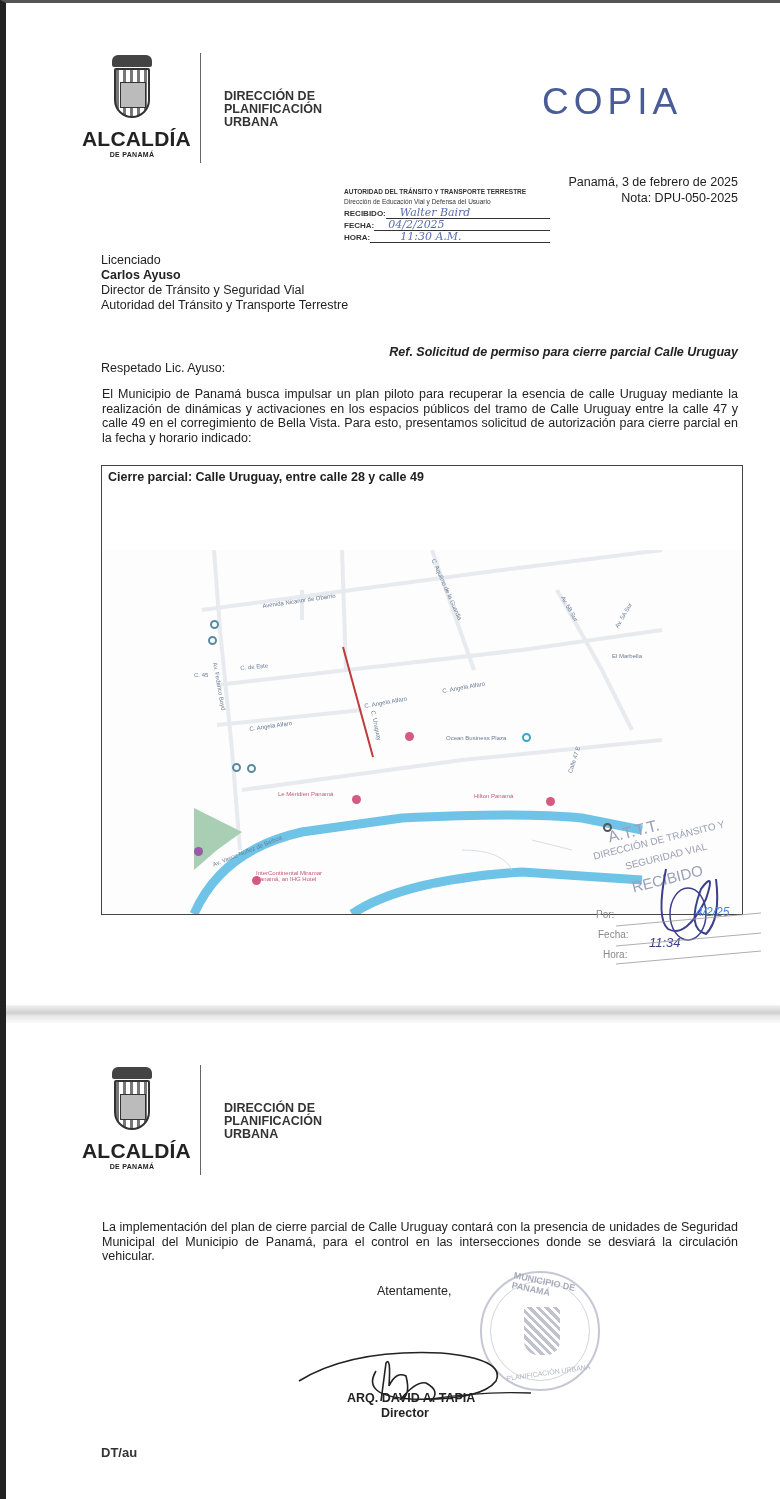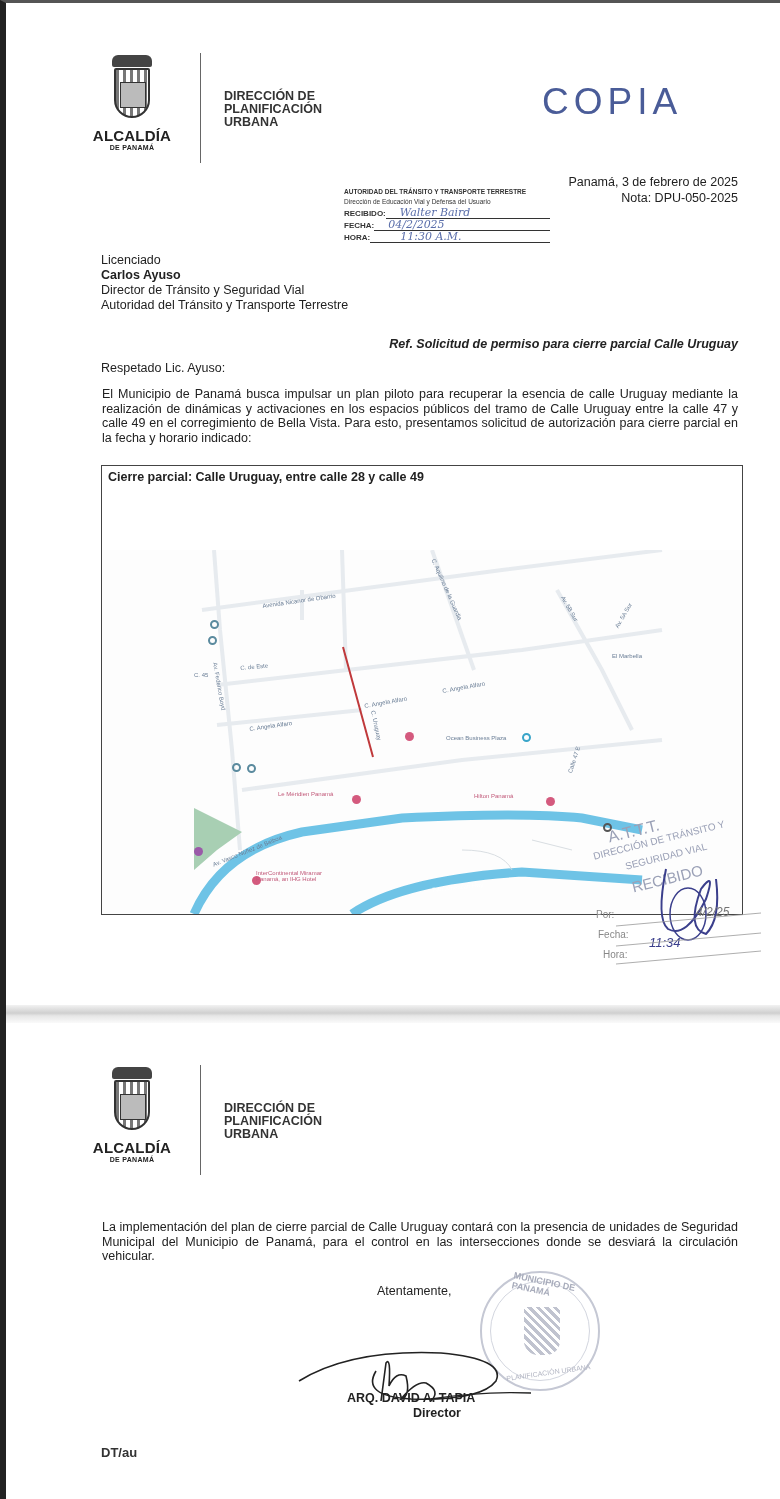--- a/index.html
+++ b/index.html
@@ -15,31 +15,31 @@
   
   .logo { position: absolute; text-align: center; width: 100px; }
   .crest { margin: 0 auto; width: 48px; height: 70px; position: relative; }
   .crown { position: absolute; left: 4px; top: 0; width: 40px; height: 12px;
            background: #444; border-radius: 6px 6px 2px 2px; }
   .shield { position: absolute; left: 6px; top: 13px; width: 36px; height: 50px;
             border: 2px solid #333; border-radius: 2px 2px 18px 18px; background:
             repeating-linear-gradient(90deg,#777 0 3px,#fff 3px 7px); }
   .shield::after { content:""; position:absolute; left:4px; top:12px; width:24px; height:24px;
             background:#bbb; border:1px solid #333; }
-  .alcaldia { font-weight: 700; font-size: 15px; color: #222; letter-spacing: 0.2px; margin-top: 2px; }
+  .alcaldia { font-weight: 700; font-size: 21px; color: #222; letter-spacing: 0.2px; margin-top: 2px; }
   .depanama { font-weight: 700; font-size: 7px; color: #222; letter-spacing: 0.3px; }
   .vrule { position: absolute; width: 1px; background: #666; }
   .dept { position: absolute; font-weight: 700; font-size: 12.5px; line-height: 13px; color: #333; }
   .copia { position: absolute; left: 536px; top: 78px; font-size: 37px; letter-spacing: 5px;
            color: #4a5c98; font-weight: 400; }
 
   .txt { position: absolute; font-size: 12.5px; line-height: 14px; color: #222; }
   .right { text-align: right; }
   .bold { font-weight: 700; }
-  .ital { font-style: italic; }
+  .ital { font-style: italic; margin-top: 8px; }
 
   
   .stamp { position: absolute; left: 338px; top: 184px; width: 206px; font-size: 7.5px;
            font-weight: 700; color: #333; line-height: 10px; }
   .stamp .row { display: flex; align-items: flex-end; margin-top: 2px; }
   .stamp .row .lab { font-size: 8px; }
   .stamp .row .line { flex: 1; border-bottom: 1px solid #333; height: 10px; position: relative; }
   .hand { position: absolute; left: 14px; bottom: 0; font-family: "DejaVu Serif", serif;
           font-style: italic; color: #5a6eaa; font-size: 11px; font-weight: 400; }
 
@@ -190,21 +190,21 @@
   <div class="attt" style="left:586px; top:848px; font-size:10px;">DIRECCIÓN DE TRÁNSITO Y</div>
   <div class="attt" style="left:618px; top:858px; font-size:10px;">SEGURIDAD VIAL</div>
   <div class="attt" style="left:624px; top:876px; font-size:15px;">RECIBIDO</div>
   <svg style="position:absolute;left:640px;top:856px;" width="100" height="90">
     <path d="M20 10 Q10 60 22 70 Q40 80 60 40 Q70 10 55 30 Q40 70 60 75 Q75 60 70 20" stroke="#3b3f8c" stroke-width="2" fill="none"></path>
     <ellipse cx="42" cy="55" rx="18" ry="26" stroke="#3b3f8c" stroke-width="1.5" fill="none"></ellipse>
   </svg>
   <div class="hw" style="left:590px;top:906px;">Por:</div>
   <div class="hw" style="left:592px;top:926px;">Fecha:</div>
   <div class="hw" style="left:597px;top:946px;">Hora:</div>
-  <div class="hw" style="left:690px;top:902px;color:#737373;font-size:12px;font-style:italic;">4/2/25</div>
+  <div class="hw" style="left:690px;top:902px;color:#3b82f6;font-size:12px;font-style:italic;">4/2/25</div>
   <div class="hw" style="left:643px;top:932px;color:#3b3f8c;font-size:13px;font-style:italic;">11:34</div>
   <svg class="sig-lines" style="left:600px;top:905px;" width="160" height="60">
     <line x1="10" y1="18" x2="155" y2="5" stroke="#999" stroke-width="0.8"></line>
     <line x1="10" y1="38" x2="155" y2="25" stroke="#999" stroke-width="0.8"></line>
     <line x1="10" y1="56" x2="155" y2="43" stroke="#999" stroke-width="0.8"></line>
   </svg>
 </div>
 
 <div class="sep"></div>
 
@@ -235,16 +235,16 @@
     <div style="position:absolute;left:24px;top:96px;font-size:7px;color:#b4b7c4;transform:rotate(-8deg);">PLANIFICACIÓN URBANA</div>
   </div>
 
   <svg style="position:absolute;left:285px;top:318px;" width="240" height="70">
     <path d="M8 40 Q60 8 150 12 Q215 18 205 40 Q190 60 120 58 Q70 55 85 30" stroke="#222" stroke-width="1.6" fill="none"></path>
     <path d="M90 60 L95 22 Q100 15 98 45 Q105 30 115 35 Q120 55 110 58 Q125 40 135 42 Q150 50 140 60" stroke="#222" stroke-width="1.6" fill="none"></path>
     <path d="M140 58 Q190 50 240 52" stroke="#222" stroke-width="1.4" fill="none"></path>
   </svg>
 
   <div class="txt bold" style="left:341px; top:368px;">ARQ. DAVID A. TAPIA</div>
-  <div class="txt bold" style="left:407px; top:383px;">Director</div>
+  <div class="txt bold" style="left:375px; top:383px;">Director</div>
 
   <div style="position:absolute;left:95px;top:422px;font-size:13px;font-weight:700;color:#333;">DT/au</div>
 </div>
 
 </body></html>

